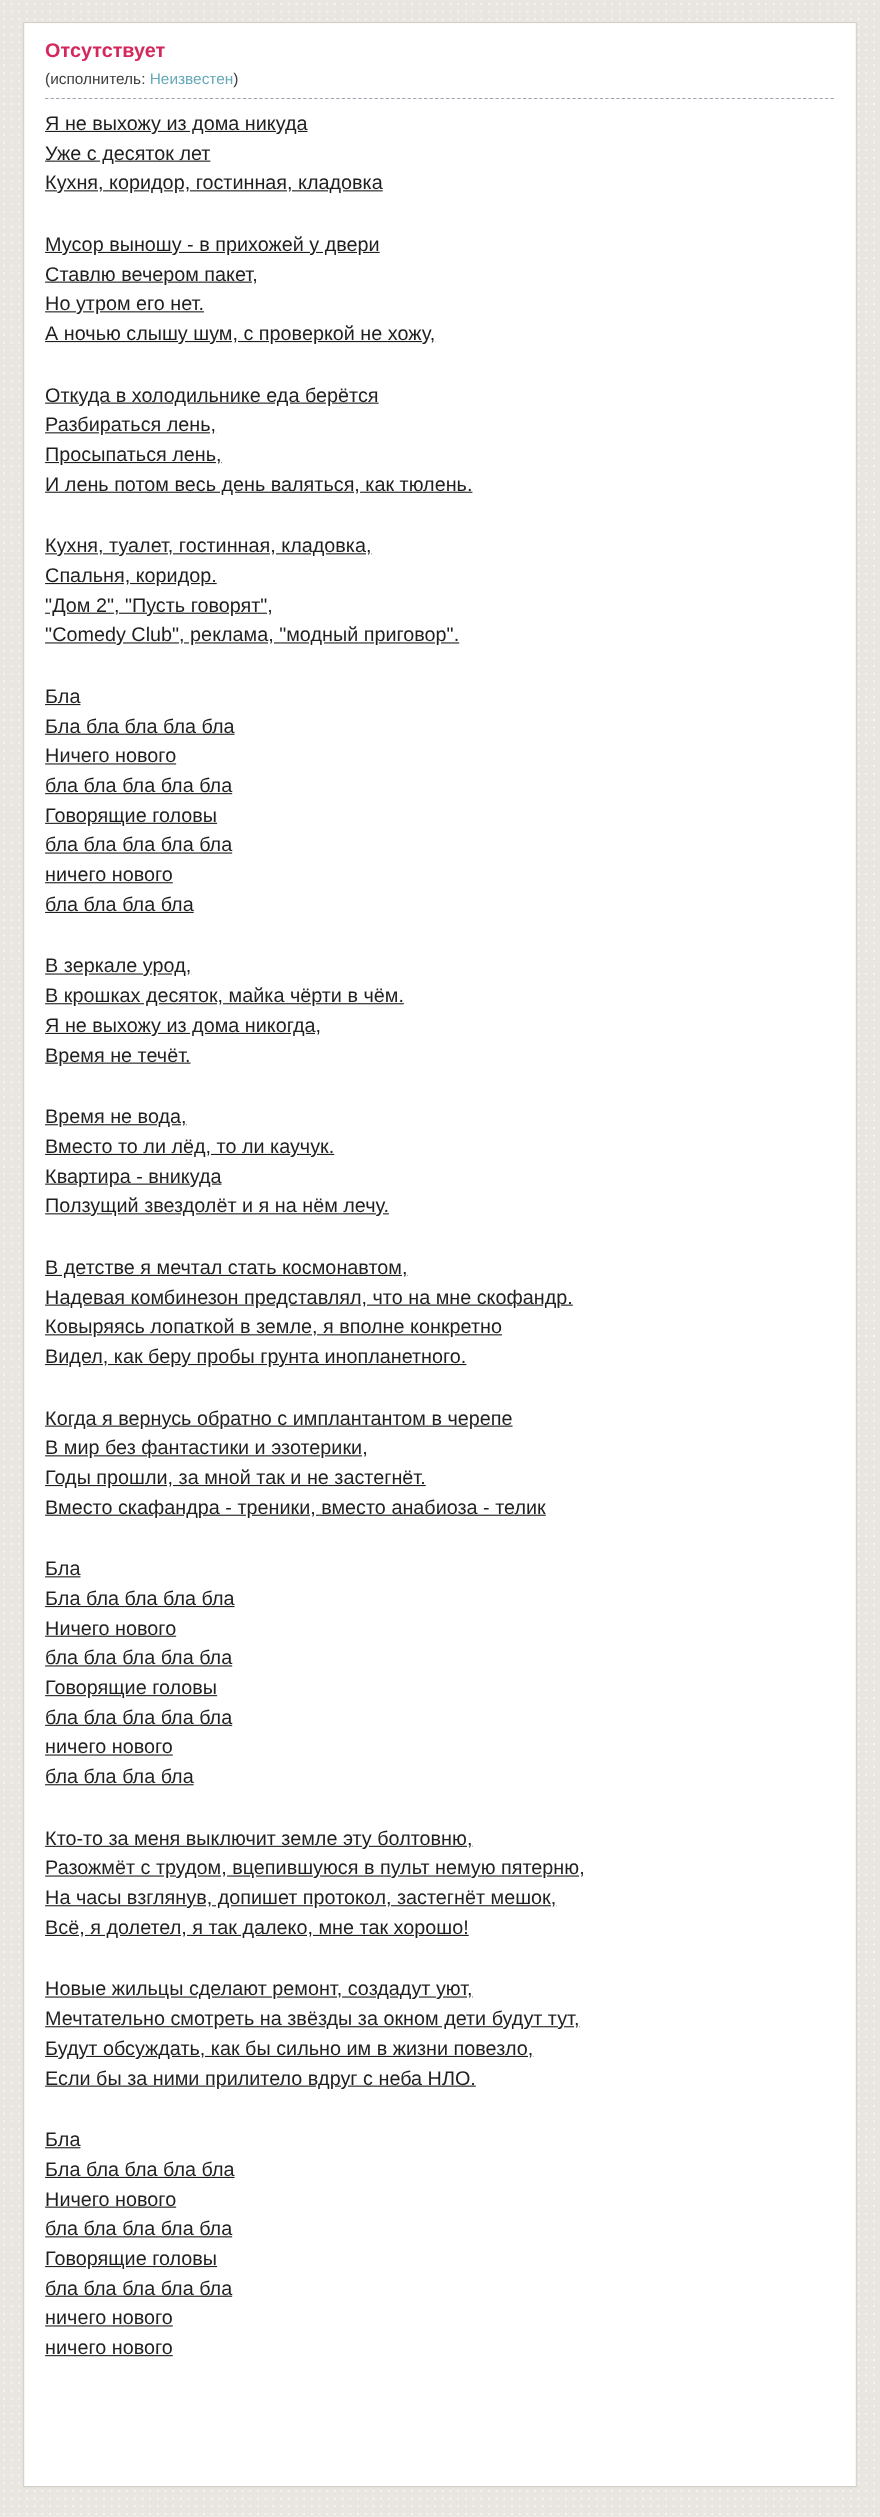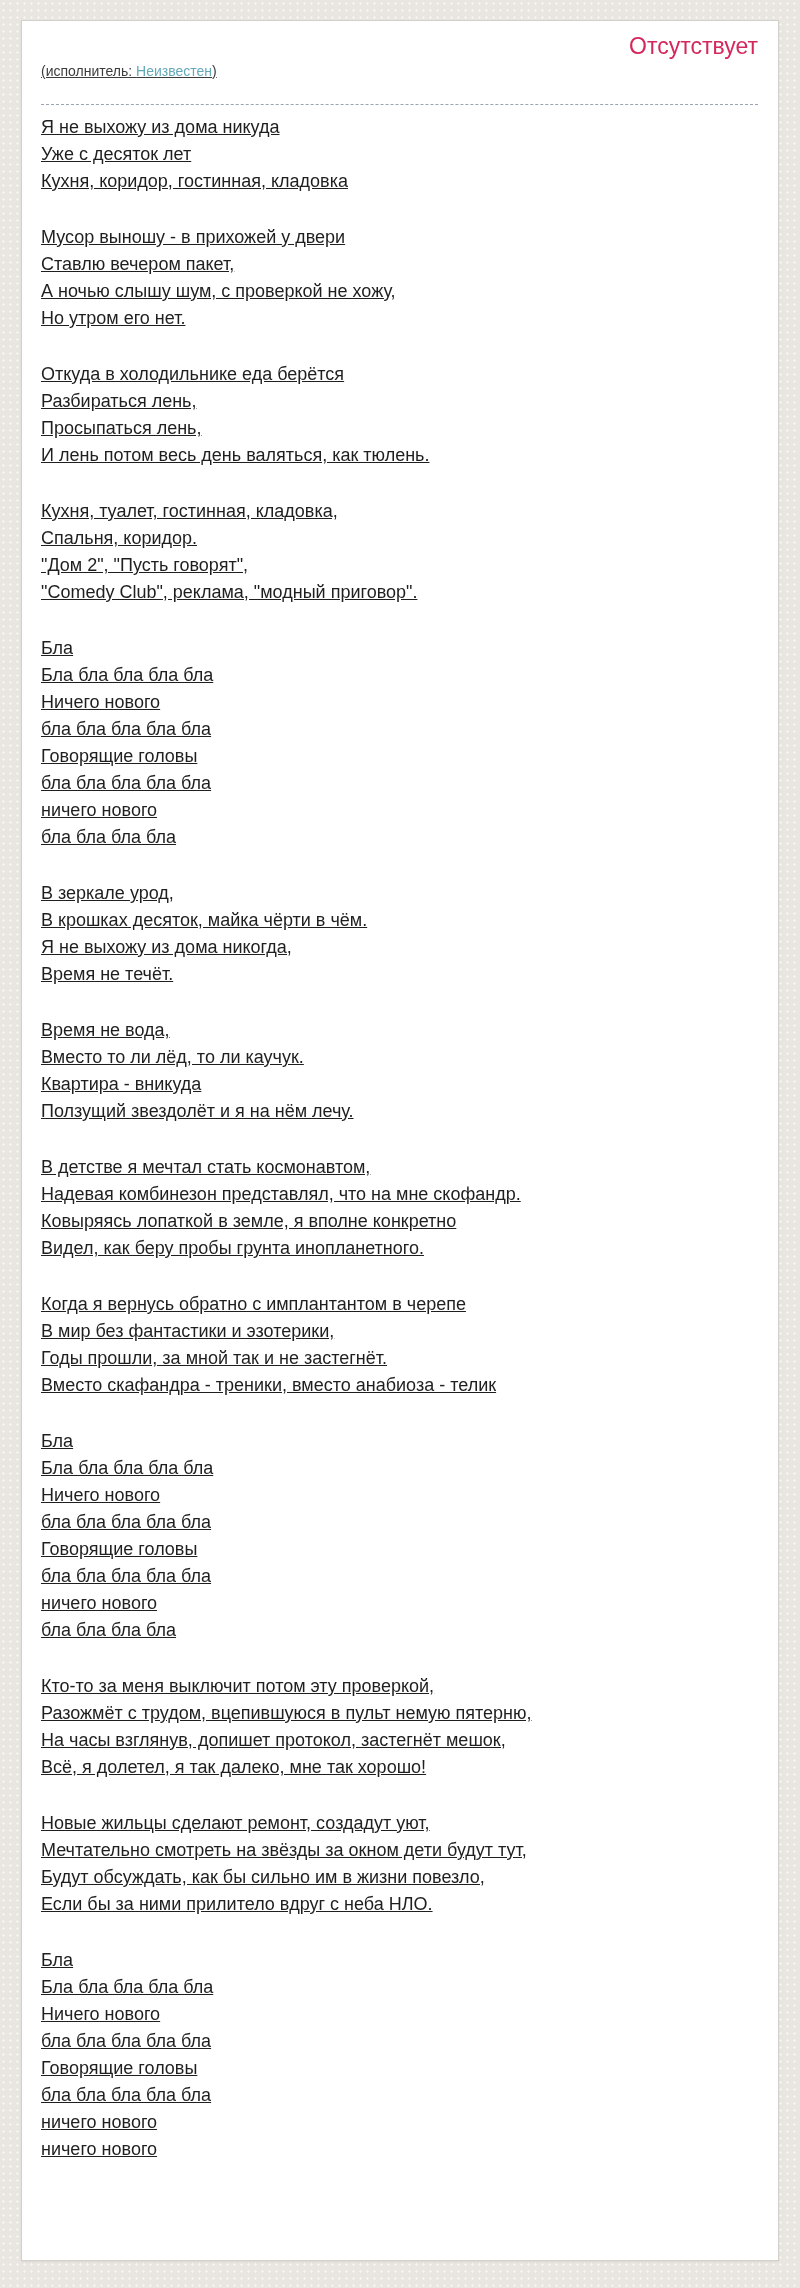--- a/index.html
+++ b/index.html
@@ -22,34 +22,32 @@
     width: 758px;
     min-height: 2241px;
     box-sizing: border-box;
     background: #ffffff;
     border: 1px solid #d3cfc9;
     box-shadow: 0 1px 2px rgba(0,0,0,0.06);
     padding: 12px 20px 30px 19px;
   }
   .song-title {
     margin: 0;
-    font-size: 23px;
+    font-size: 18px;
     line-height: 27px;
-    font-weight: normal;
+    font-weight: bold;
     color: #d4275c;
-    text-align: right;
   }
   .subtitle {
     margin-top: 3px;
     font-size: 14px;
     line-height: 17px;
     color: #3c3c3c;
-    padding-bottom: 24px;
+    padding-bottom: 9px;
     border-bottom: 1px dashed #9aa5b1;
-    text-decoration: underline;
   }
   .artist-link {
     color: #64a9b8;
     text-decoration: none;
     cursor: pointer;
   }
   .lyrics {
     margin-top: 9px;
     font-size: 18px;
     line-height: 27px;
@@ -76,22 +74,22 @@
   </div>
   <div class="lyrics">
       <div class="stanza">
         <div class="lyric-line">Я не выхожу из дома никуда</div>
         <div class="lyric-line">Уже с десяток лет</div>
         <div class="lyric-line">Кухня, коридор, гостинная, кладовка</div>
       </div>
       <div class="stanza">
         <div class="lyric-line">Мусор выношу - в прихожей у двери</div>
         <div class="lyric-line">Ставлю вечером пакет,</div>
+        <div class="lyric-line">Но утром его нет.</div>
         <div class="lyric-line">А ночью слышу шум, с проверкой не хожу,</div>
-        <div class="lyric-line">Но утром его нет.</div>
       </div>
       <div class="stanza">
         <div class="lyric-line">Откуда в холодильнике еда берётся</div>
         <div class="lyric-line">Разбираться лень,</div>
         <div class="lyric-line">Просыпаться лень,</div>
         <div class="lyric-line">И лень потом весь день валяться, как тюлень.</div>
       </div>
       <div class="stanza">
         <div class="lyric-line">Кухня, туалет, гостинная, кладовка,</div>
         <div class="lyric-line">Спальня, коридор.</div>
@@ -136,21 +134,21 @@
         <div class="lyric-line">Бла</div>
         <div class="lyric-line">Бла бла бла бла бла</div>
         <div class="lyric-line">Ничего нового</div>
         <div class="lyric-line">бла бла бла бла бла</div>
         <div class="lyric-line">Говорящие головы</div>
         <div class="lyric-line">бла бла бла бла бла</div>
         <div class="lyric-line">ничего нового</div>
         <div class="lyric-line">бла бла бла бла</div>
       </div>
       <div class="stanza">
-        <div class="lyric-line">Кто-то за меня выключит потом эту проверкой,</div>
+        <div class="lyric-line">Кто-то за меня выключит земле эту болтовню,</div>
         <div class="lyric-line">Разожмёт с трудом, вцепившуюся в пульт немую пятерню,</div>
         <div class="lyric-line">На часы взглянув, допишет протокол, застегнёт мешок,</div>
         <div class="lyric-line">Всё, я долетел, я так далеко, мне так хорошо!</div>
       </div>
       <div class="stanza">
         <div class="lyric-line">Новые жильцы сделают ремонт, создадут уют,</div>
         <div class="lyric-line">Мечтательно смотреть на звёзды за окном дети будут тут,</div>
         <div class="lyric-line">Будут обсуждать, как бы сильно им в жизни повезло,</div>
         <div class="lyric-line">Если бы за ними прилитело вдруг с неба НЛО.</div>
       </div>

